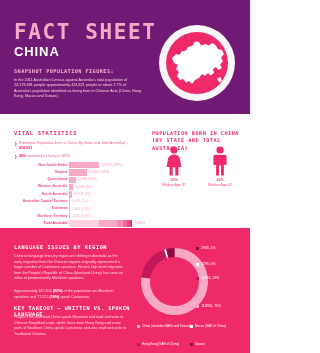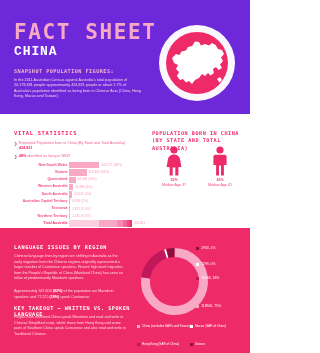--- a/index.html
+++ b/index.html
@@ -5,30 +5,30 @@
   html,body{margin:0;padding:0;}
   body{
     width:250px;height:353px;overflow:hidden;
     font-family:"Liberation Sans","DejaVu Sans",sans-serif;
     background:#ffffff;
     -webkit-font-smoothing:antialiased;
   }
   .page{position:relative;width:250px;height:353px;overflow:hidden;background:#fff;}
 
   
-  .hero{position:absolute;left:0;top:0;width:250px;height:114px;background:#6d28d9;overflow:hidden;}
+  .hero{position:absolute;left:0;top:0;width:250px;height:114px;background:#701a75;overflow:hidden;}
   .hero-title{
     position:absolute;left:14px;top:22px;
     font-size:21px;line-height:21px;font-weight:bold;letter-spacing:1.6px;
     color:#f7a8c4;font-family:"DejaVu Sans Mono","Liberation Mono",monospace;
   }
   .hero-sub{
     position:absolute;left:14px;top:45px;
     font-size:13px;line-height:13px;font-weight:bold;letter-spacing:0.9px;
-    color:#ffffff;font-family:Liberation Mono, monospace;
+    color:#ffffff;font-family:Liberation Sans, sans-serif;
   }
   .snap-head{
     position:absolute;left:14px;top:68px;
     font-size:5.2px;line-height:6px;font-weight:bold;letter-spacing:0.45px;
     color:#f9b8ce;font-family:"DejaVu Sans Mono","Liberation Mono",monospace;
   }
   .snap-body{
     position:absolute;left:14px;top:78px;width:128px;
     font-size:3.7px;line-height:5.4px;color:#fbd4e2;letter-spacing:0.05px;
   }

